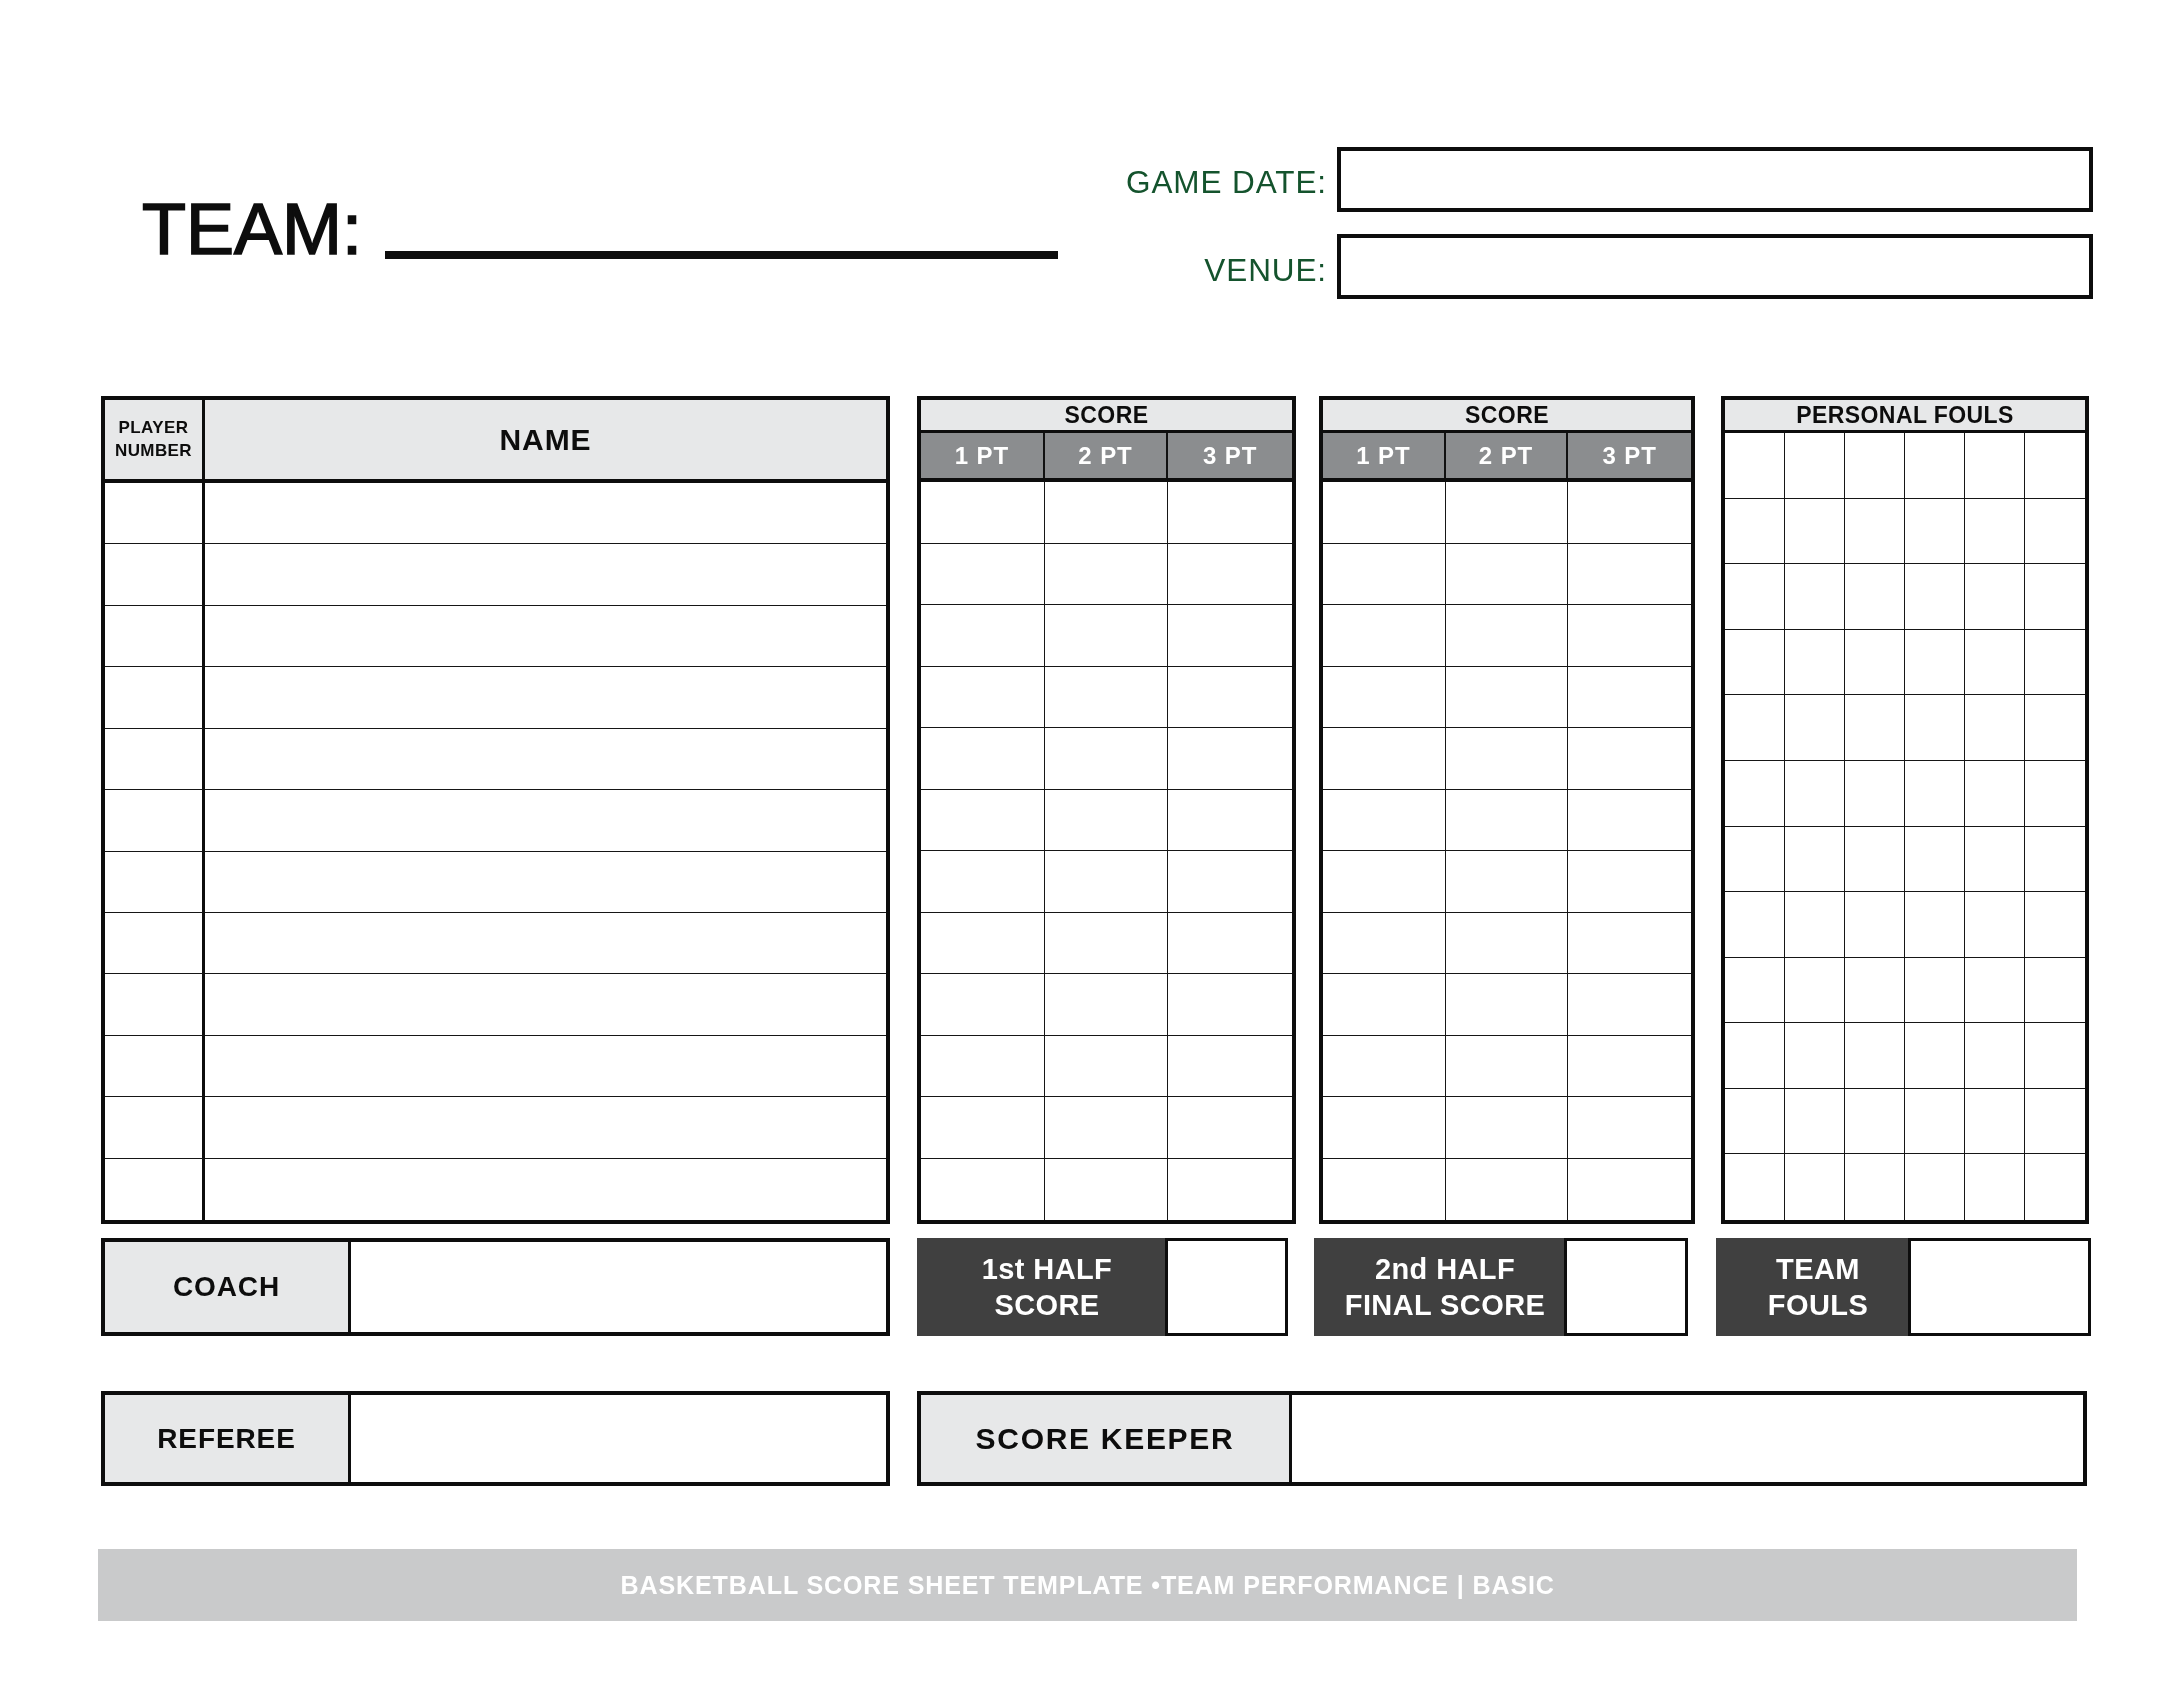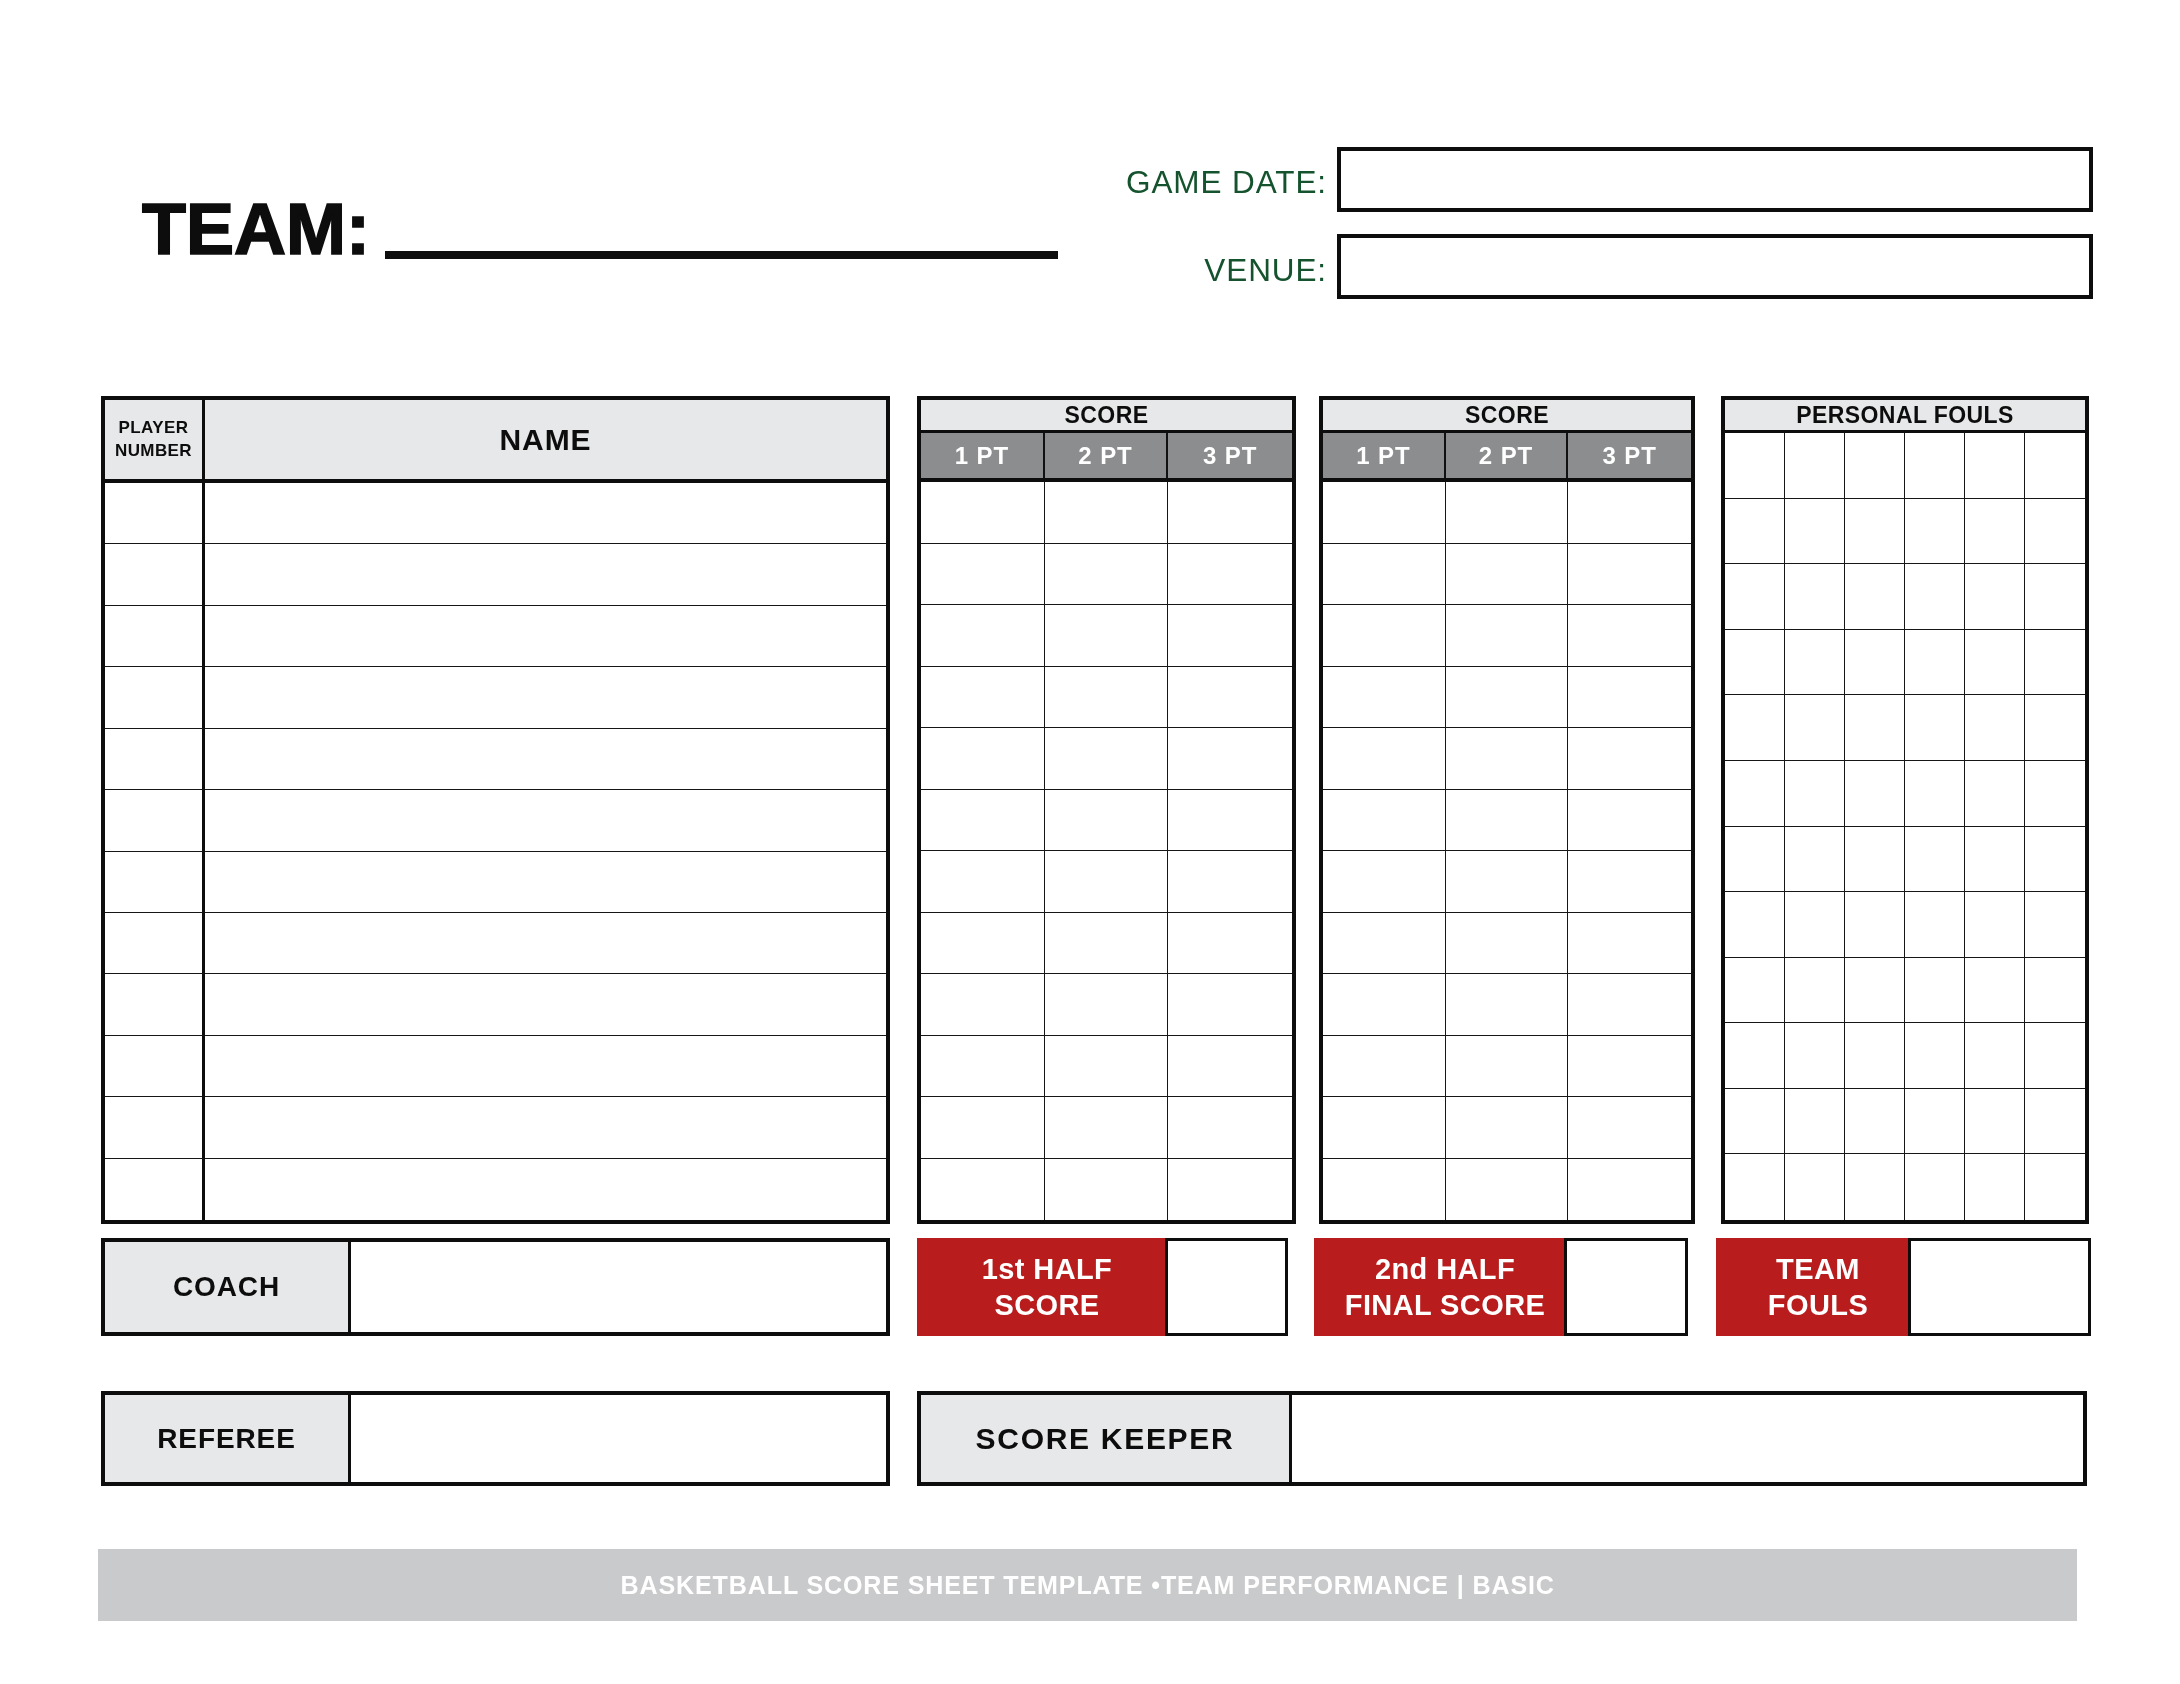--- a/index.html
+++ b/index.html
@@ -2,21 +2,21 @@
 <html style="font-size:13.6px"><head>
 <meta charset="utf-8">
 <style>
   html,body{margin:0;padding:0;background:#fff;}
   .sheet{
     position:relative;width:2181px;height:1685px;background:#ffffff;
     font-family:"Liberation Sans","DejaVu Sans",sans-serif;color:#0d0d0d;overflow:hidden;
   }
   
   .team-title{
-    position:absolute;left:142px;top:193px;font-size:72px;font-weight:bold;
+    position:absolute;left:142px;top:193px;font-size:72px;font-weight:normal;
     letter-spacing:0px;-webkit-text-stroke:1.7px #0d0d0d;line-height:1;
   }
   .team-underline{
     position:absolute;left:385px;top:251px;width:673px;height:7.7px;background:#0d0d0d;
   }
   .meta-label{
     position:absolute;width:358px;text-align:right;font-size:31.5px;font-weight:400;
     color:#14532d;letter-spacing:0.9px;
   }
   .meta-label.gamedate{left:969px;top:164px;}
@@ -85,21 +85,21 @@
   }
   .label-row .val{flex:1;background:#fff;}
   .coach-row{left:101px;top:1238px;width:789px;height:98px;}
   .coach-row .lbl{width:246px;font-size:28px;}
   .referee-row{left:101px;top:1391px;width:789px;height:95px;}
   .referee-row .lbl{width:246px;font-size:28px;}
   .keeper-row{left:917px;top:1391px;width:1170px;height:95px;}
   .keeper-row .lbl{width:371px;font-size:30px;letter-spacing:1.7px;}
   
   .sum-unit{
-    position:absolute;top:1238px;height:98px;background:#b91c1c;display:flex;
+    position:absolute;top:1238px;height:98px;background:#404040;display:flex;
     box-sizing:border-box;
     padding-left:12px;
   }
   .sum-unit .sum-lbl{
     flex:1;color:#ffffff;font-weight:bold;font-size:29px;line-height:1.25;
     display:flex;align-items:center;justify-content:center;text-align:center;
     letter-spacing:0.4px;
   }
   .sum-unit .sum-val{
     flex:none;background:#ffffff;border:3.4px solid #0d0d0d;box-sizing:border-box;

